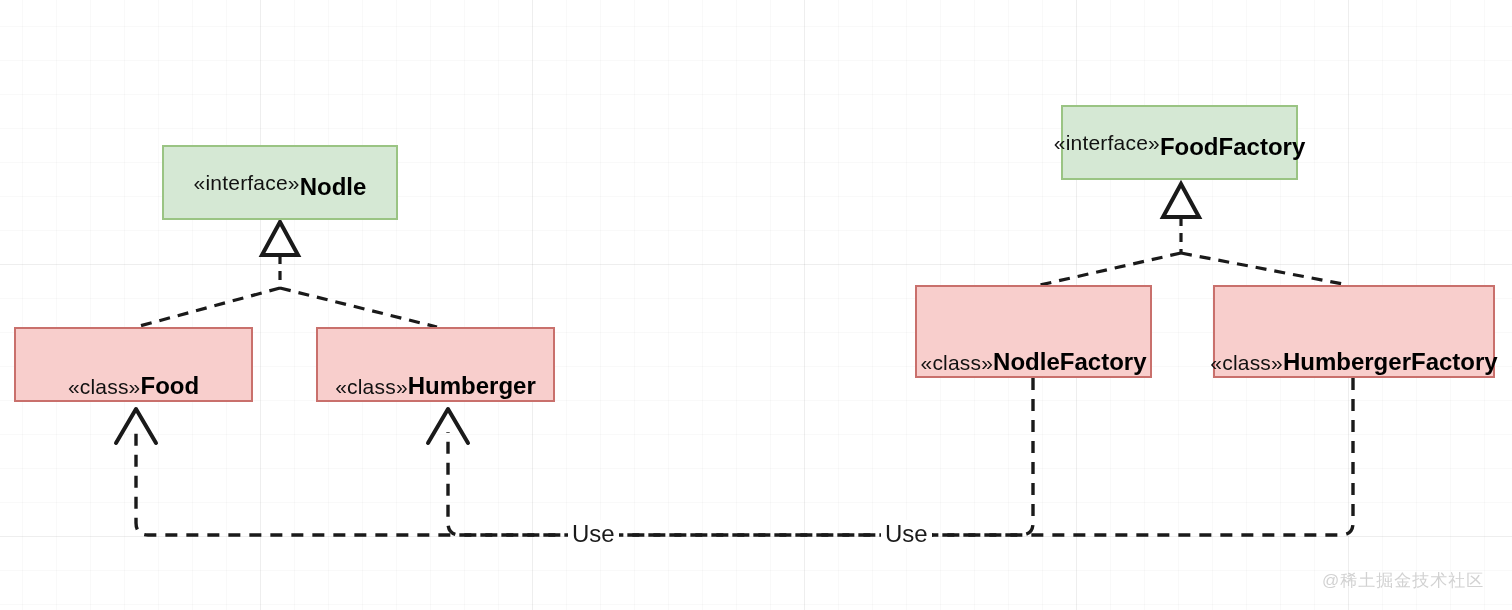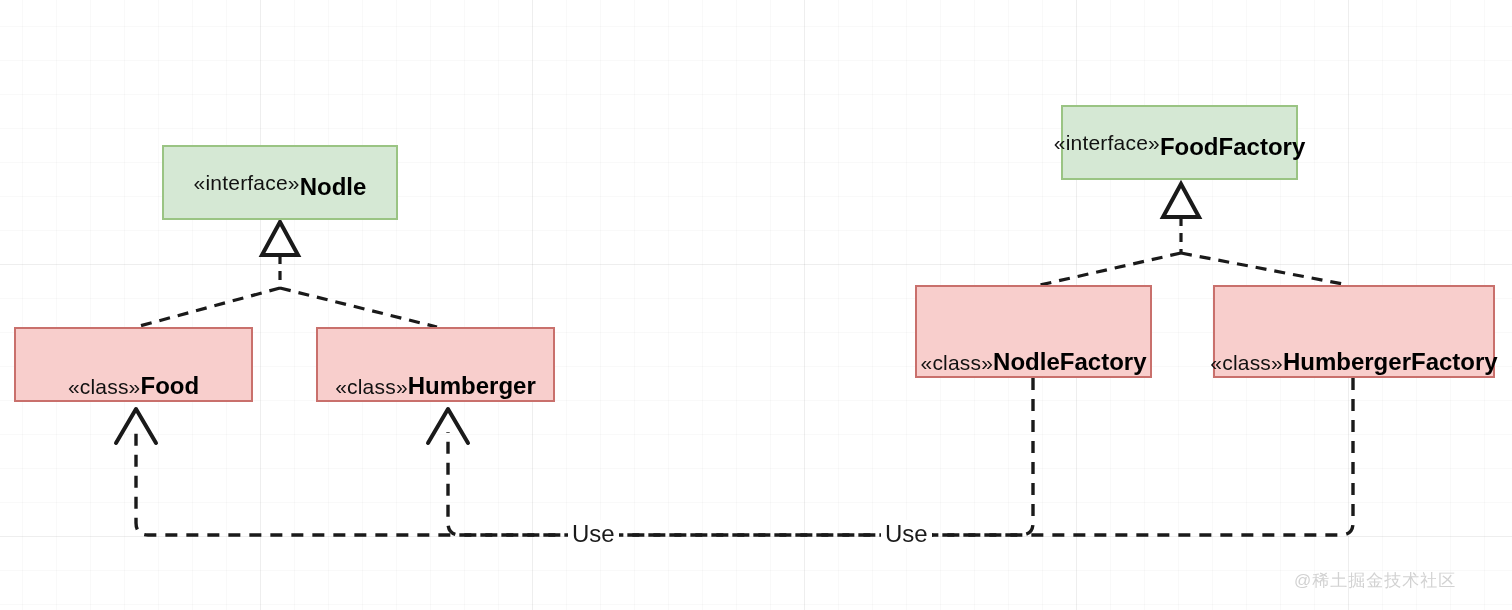--- a/index.html
+++ b/index.html
@@ -144,15 +144,15 @@
 
   <div class="node cls" style="left:1213px; top:285px; width:282px; height:93px;">
     <div class="stereotype">«class»</div>
     <div class="name normal">HumbergerFactory</div>
   </div>
 
   <div class="edge-label" style="left:568px; top:520px;">Use</div>
 
   <div class="edge-label" style="left:881px; top:520px;">Use</div>
 
-  <div class="watermark" style="left:1294px; top:569px;">@稀土掘金技术社区</div>
+  <div class="watermark" style="left:1322px; top:569px;">@稀土掘金技术社区</div>
 
 </div>
 
 </body></html>

